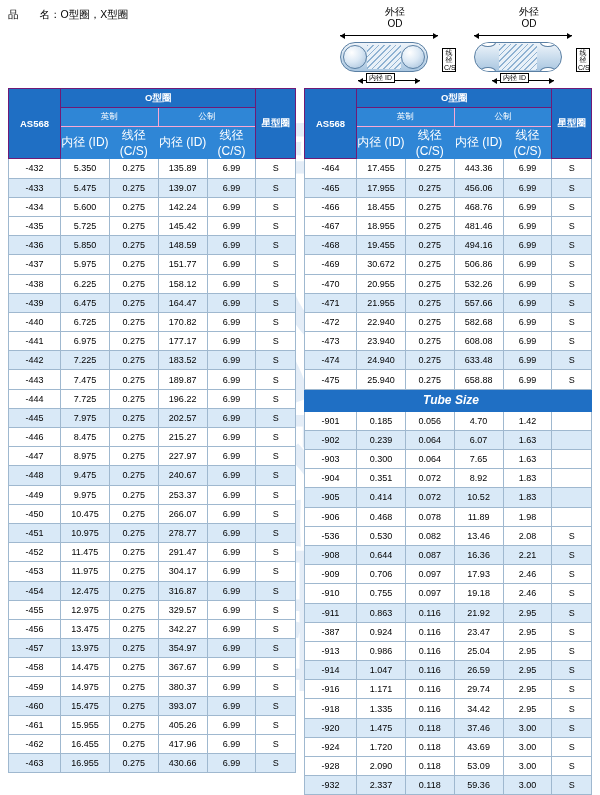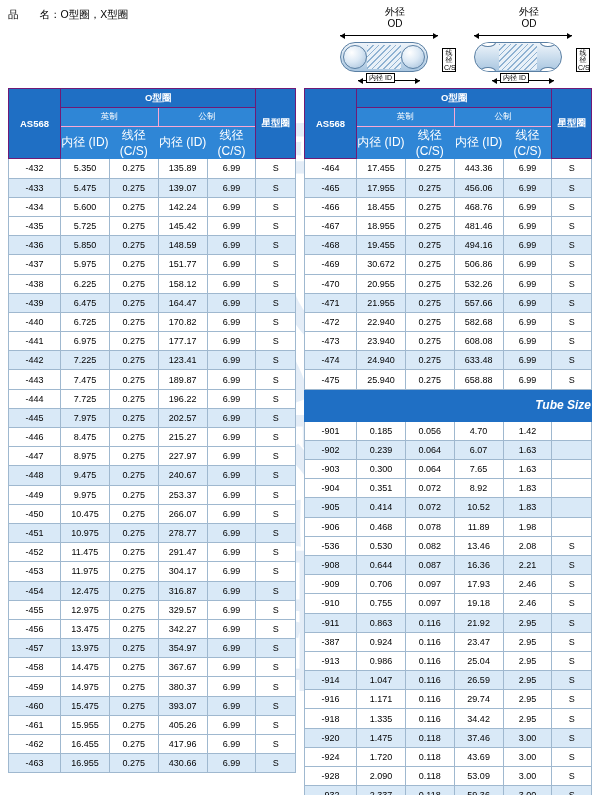--- a/index.html
+++ b/index.html
@@ -125,23 +125,23 @@
     color:#fff;
     border:1px solid #701a75;
     font-weight:bold;
     font-size:9.5px;
   }
   thead th.sub { background:#2f86d6; border:1px solid #f9a8d4; font-size:8.5px; font-weight:normal;}
   thead th.sub2 { background:#2f86d6; border:1px solid #2f86d6; font-size:12px; font-weight:normal;}
   tbody tr.alt td { background:#d9e9f7; }
   td.code { text-align:center; }
   .section-bar td {
-    background:#1f6fc4; color:#fff; text-align:right;
+    background:#1f6fc4; color:#fff; text-align:center;
     font-weight:bold; font-size:12px; padding-left:6px;
-    border:1px solid #1f6fc4; height:32px;
+    border:1px solid #1f6fc4; height:22px;
     font-style:italic;
   }
   colgroup .c-code { width:50px; }
   colgroup .c-v { width:47px; }
   colgroup .c-s { width:38px; }
 </style>
 </head>
 <body>
 
 <div class="watermark">
@@ -331,21 +331,21 @@
               <td>6.975</td>
               <td>0.275</td>
               <td>177.17</td>
               <td>6.99</td>
               <td>S</td>
             </tr>
             <tr class="alt">
               <td class="code">-442</td>
               <td>7.225</td>
               <td>0.275</td>
-              <td>123.41</td>
+              <td>183.52</td>
               <td>6.99</td>
               <td>S</td>
             </tr>
             <tr>
               <td class="code">-443</td>
               <td>7.475</td>
               <td>0.275</td>
               <td>189.87</td>
               <td>6.99</td>
               <td>S</td>

